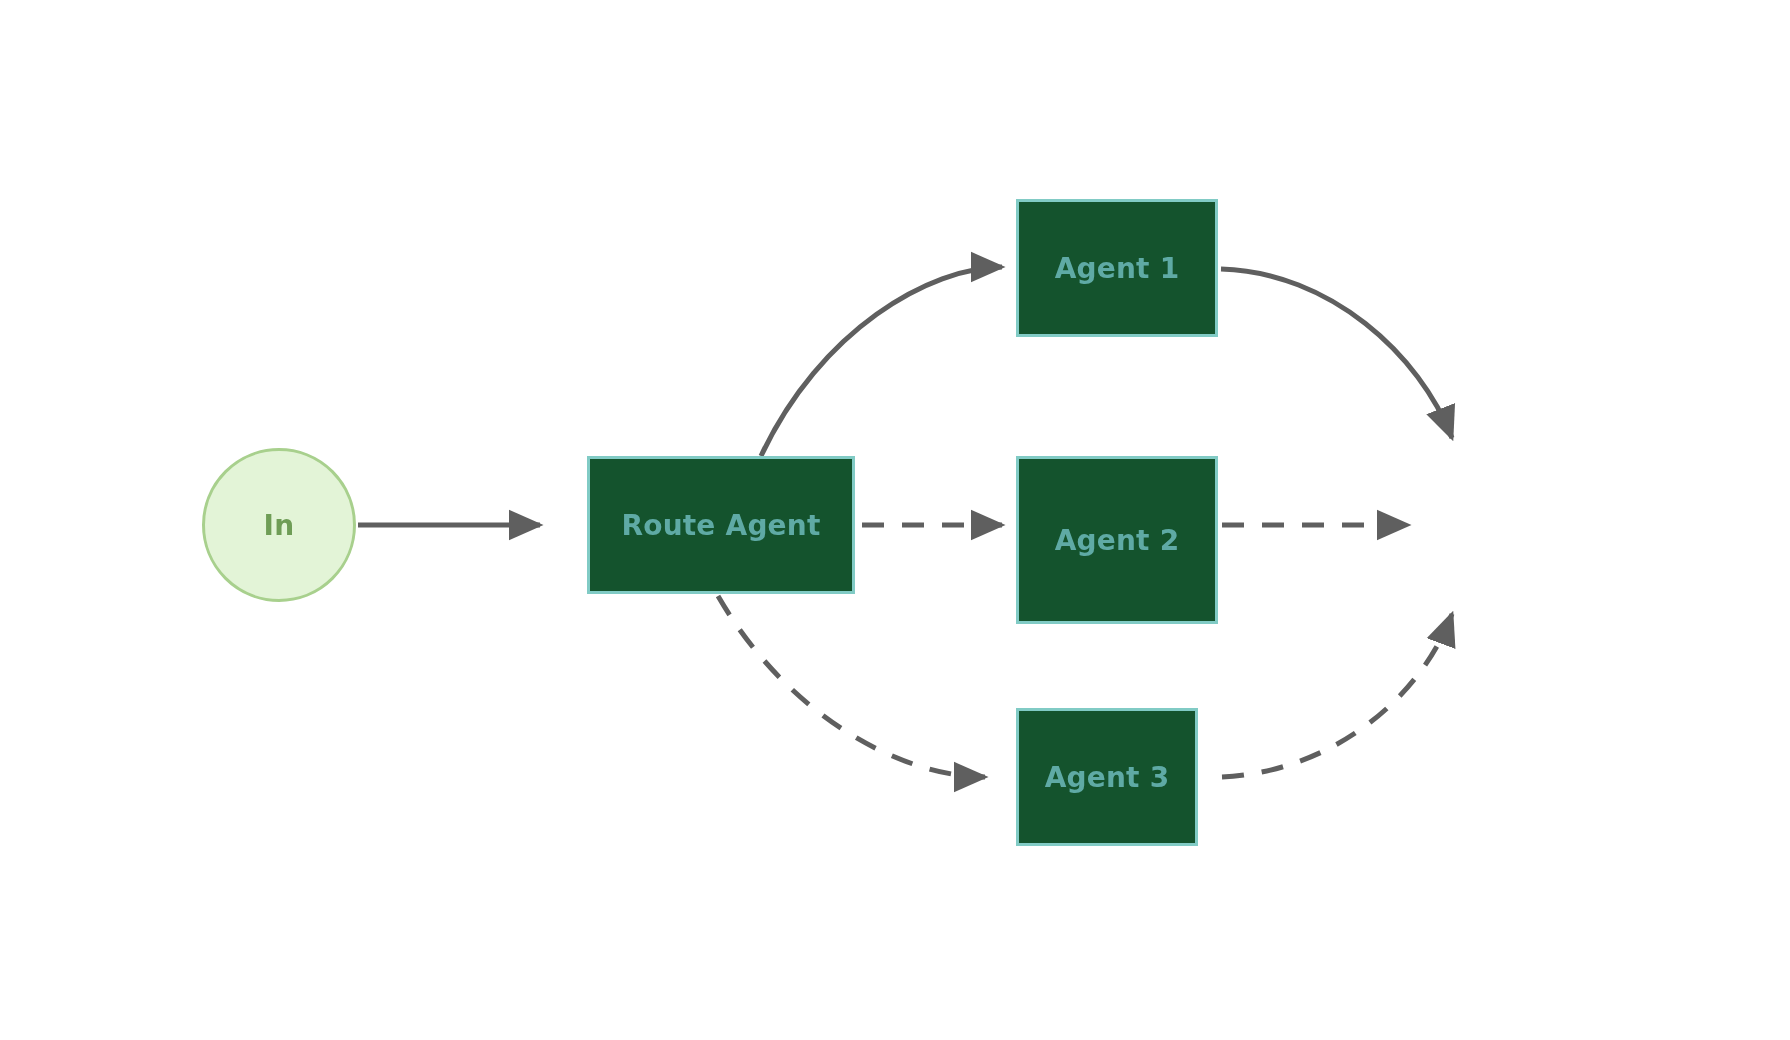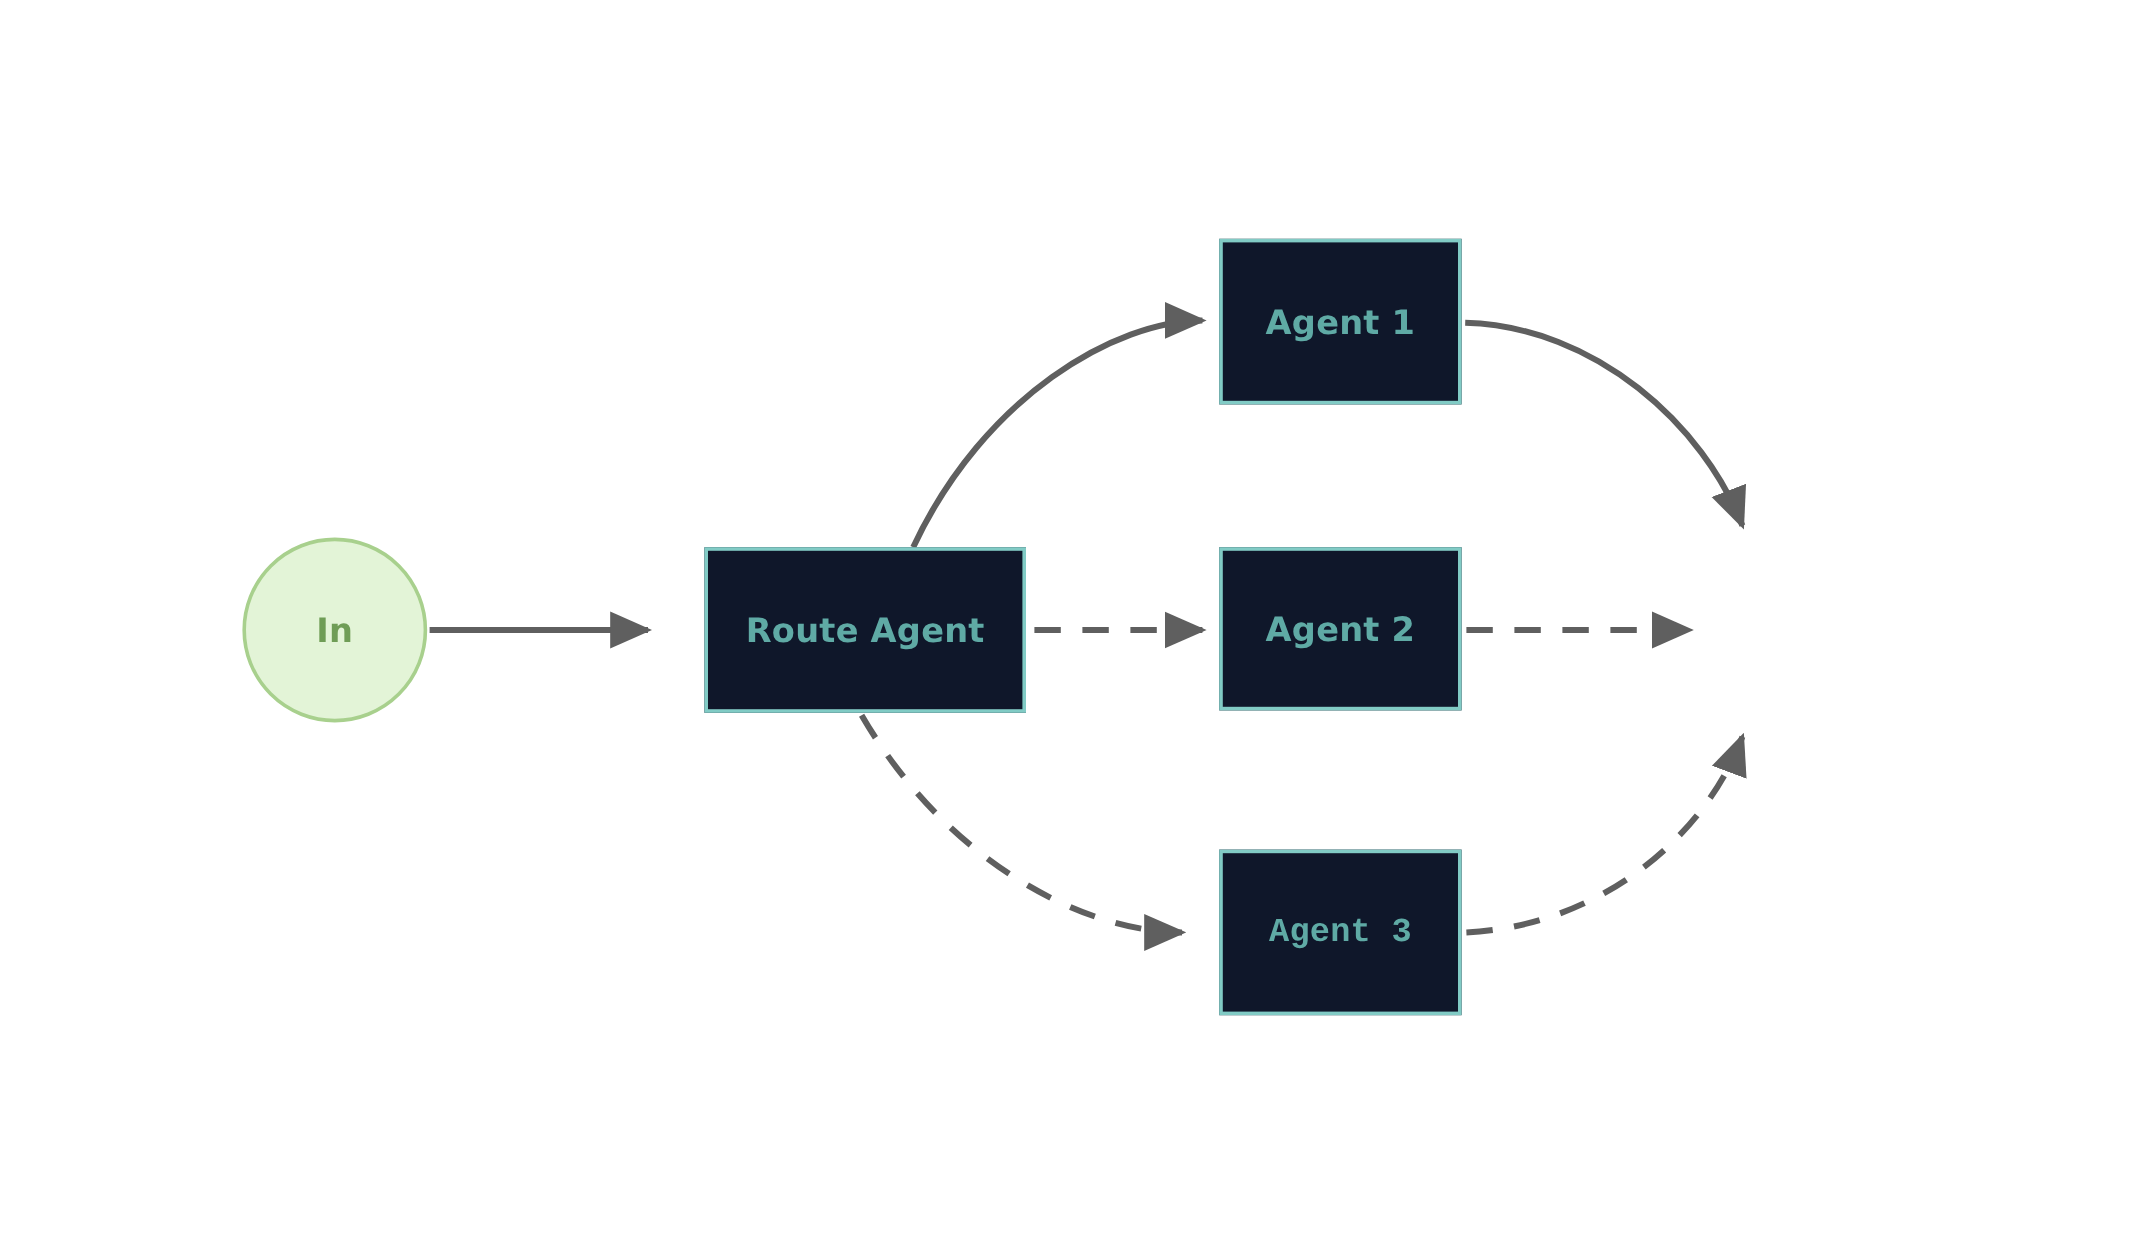--- a/index.html
+++ b/index.html
@@ -42,21 +42,21 @@
     border-radius: 50%;
     background: #e3f4d7;
     border: 3px solid #a8d08d;
   }
   .terminal .node-label {
     color: #6f9d56;
     font-size: 28px;
     text-align: right;
   }
   .process {
-    background: #0f172a;
+    background: #14532d;
     border: 3px solid #81cbc5;
   }
   .process .node-label {
     color: #5faaa5;
     font-size: 28px;
   }
 </style>
 </head>
 <body>
 
@@ -89,22 +89,22 @@
   </div>
 
   <div class="node process" style="left:552px; top:456px; width:268px; height:138px;margin-left:35px;">
     <span class="node-label">Route Agent</span>
   </div>
 
   <div class="node process" style="left:1016px; top:199px; width:202px; height:138px;">
     <span class="node-label">Agent 1</span>
   </div>
 
-  <div class="node process" style="left:1016px; top:456px; width:202px; height:136px;">
+  <div class="node process" style="left:1016px; top:456px; width:202px; height:168px;">
     <span class="node-label">Agent 2</span>
   </div>
 
-  <div class="node process" style="left:1016px; top:708px; width:202px; height:138px;font-family:Liberation Mono, monospace;">
+  <div class="node process" style="left:1016px; top:708px; width:182px; height:138px;">
     <span class="node-label">Agent 3</span>
   </div>
 
 
 </div>
 
 </body></html>

